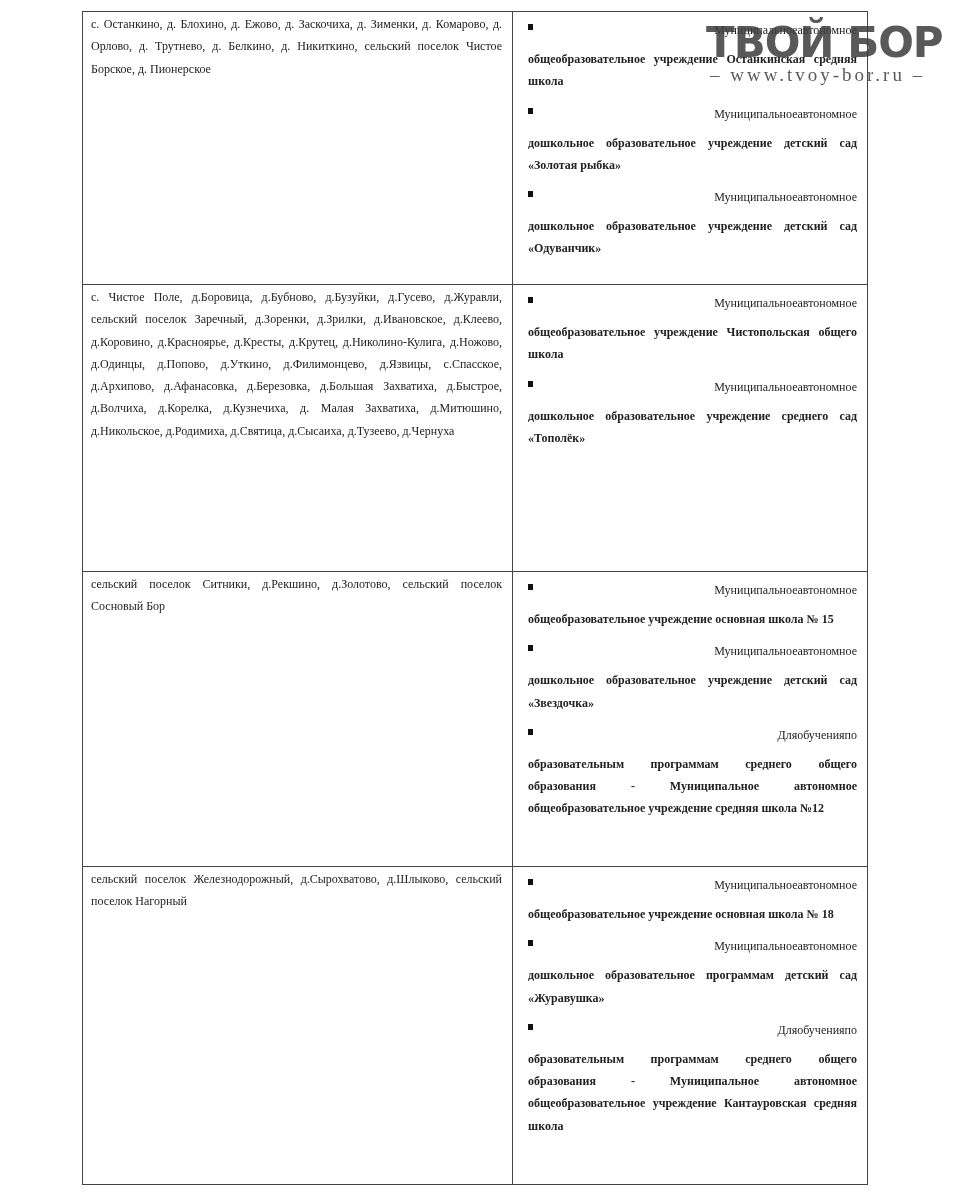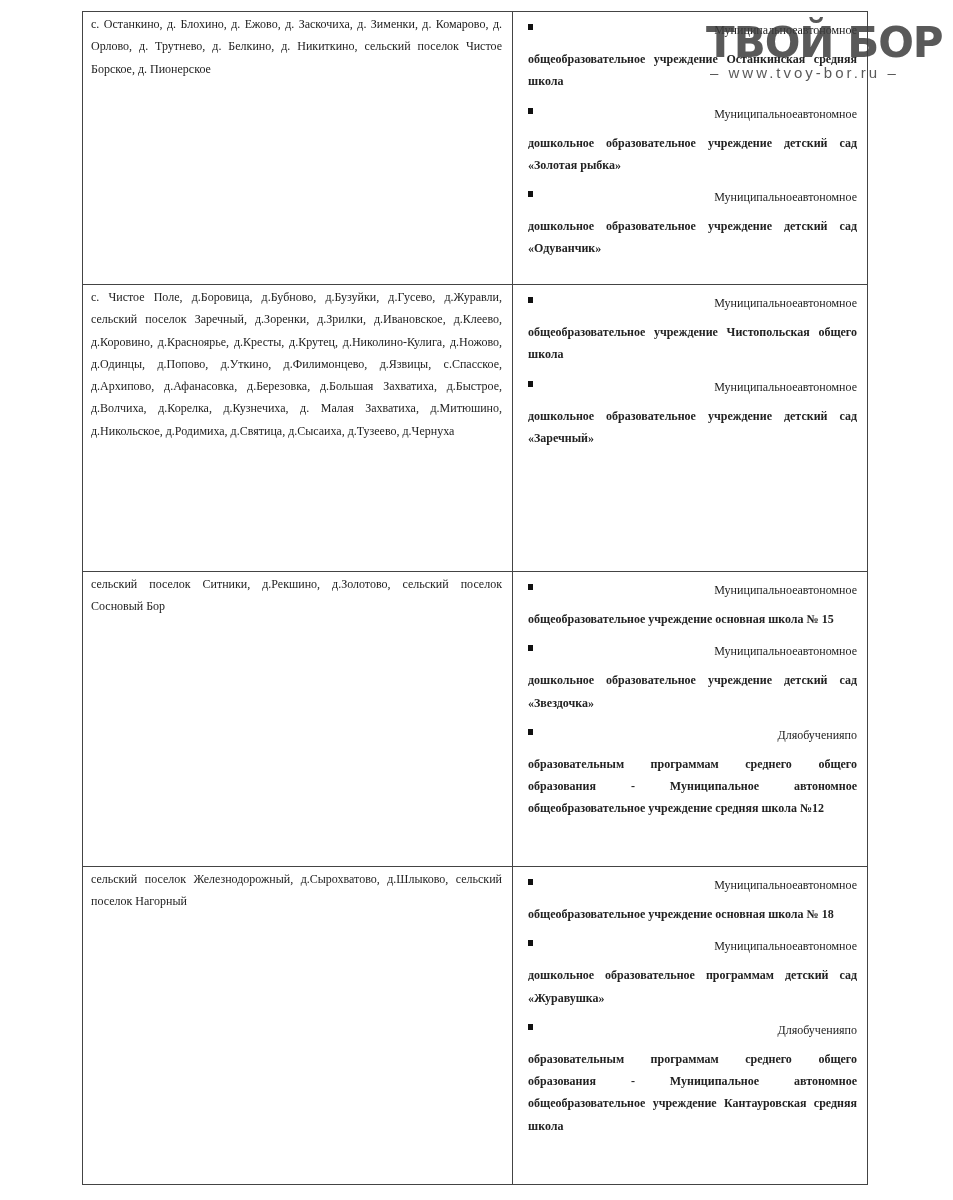--- a/index.html
+++ b/index.html
@@ -33,21 +33,21 @@
   .row3 td { height:294px; }
   .row4 td { height:317px; }
   .watermark {
     position:absolute; left:706px; top:20px; width:240px; pointer-events:none;
   }
   .wm-title {
     font-family:"DejaVu Sans", sans-serif; font-weight:bold; font-size:42px; letter-spacing:-1px;
     color:rgba(60,60,60,0.85); line-height:46px;
   }
   .wm-url {
-    font-family:Liberation Sans, sans-serif; font-size:15px; letter-spacing:3px;
+    font-family:Liberation Serif, serif; font-size:19px; letter-spacing:3px;
     color:rgba(60,60,60,0.85); margin-top:-2px; margin-left:4px;
   }
 </style>
 </head>
 <body>
 
 <table class="tbl">
   <tbody>
       <tr class="row1">
     <td class="left">
@@ -106,21 +106,21 @@
           <div class="rest">общеобразовательное учреждение Чистопольская общего школа</div>
         </div>
         <div class="item">
           <div class="first-line">
                 <span class="bullet"></span>
                 <span class="fl-words">
                   <span>Муниципальное</span>
                   <span>автономное</span>
                 </span>
               </div>
-          <div class="rest">дошкольное образовательное учреждение детский сад «Заречный»</div>
+          <div class="rest">дошкольное образовательное учреждение среднего сад «Тополёк»</div>
         </div>
       </div>
     </td>
   </tr>
 
   <tr class="row3">
     <td class="left">
       <div class="left-text">сельский поселок Ситники, д.Рекшино, д.Золотово, сельский поселок Сосновый Бор</div>
     </td>
     <td class="right">

